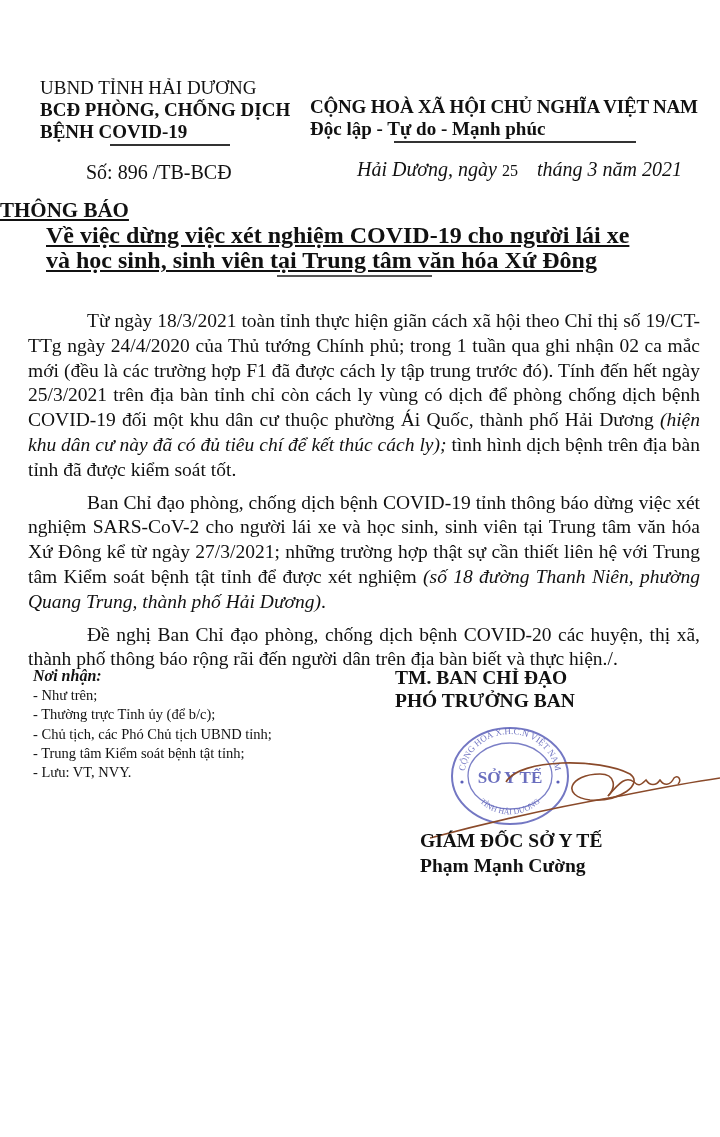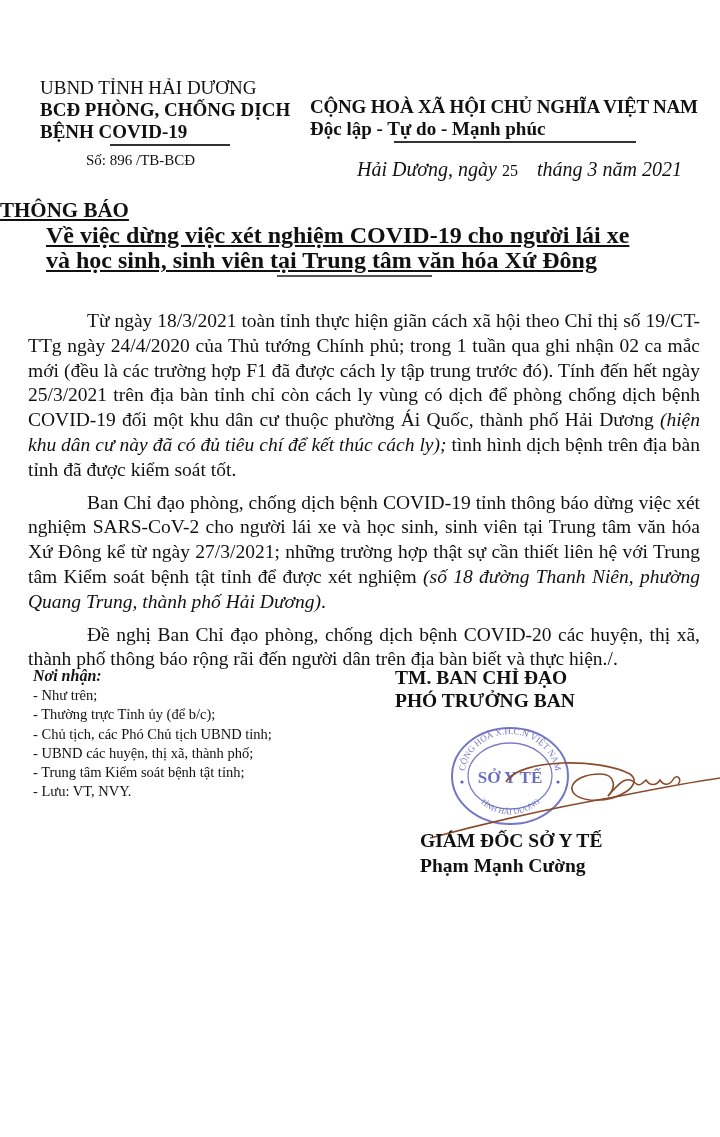--- a/index.html
+++ b/index.html
@@ -9,21 +9,21 @@
     }
     .abs { position: absolute; }
     .center { }
     .it { font-style: italic; }
 
     
     #hdr-left { left: 40px; top: 76px; width: 260px; }
     #hdr-left .l1 { font-size: 19px; line-height: 23px; }
     #hdr-left .l2, #hdr-left .l3 { font-size: 19px; line-height: 22px; font-weight: bold; }
     #hdr-left .rule { width: 120px; height: 2px; background: #333; margin: 1px auto 0; }
-    #doc-number { left: 86px; top: 152px; font-size: 15px; }
+    #doc-number { left: 86px; top: 161px; font-size: 20px; }
 
     
     #hdr-right { left: 310px; top: 76px; width: 410px; margin-top: 19px; }
     #hdr-right .l1 { font-size: 19px; line-height: 23px; font-weight: bold; letter-spacing: -0.2px; }
     #hdr-right .l2 { font-size: 19px; line-height: 22px; font-weight: bold; }
     #hdr-right .rule { width: 242px; height: 2px; background: #333; margin: 1px auto 0; }
     #doc-date { left: 357px; top: 158px; font-size: 20px; font-style: italic; }
     #doc-date .day { font-size: 16px; font-style: normal; margin-right: 14px; }
 
     
@@ -81,21 +81,20 @@
   <p><span>Từ ngày 18/3/2021 toàn tỉnh thực hiện giãn cách xã hội theo Chỉ thị số 19/CT-TTg ngày 24/4/2020 của Thủ tướng Chính phủ; trong 1 tuần qua ghi nhận 02 ca mắc mới (đều là các trường hợp F1 đã được cách ly tập trung trước đó). Tính đến hết ngày 25/3/2021 trên địa bàn tỉnh chỉ còn cách ly vùng có dịch để phòng chống dịch bệnh COVID-19 đối một khu dân cư thuộc phường Ái Quốc, thành phố Hải Dương </span><span class="it">(hiện khu dân cư này đã có đủ tiêu chí để kết thúc cách ly);</span><span> tình hình dịch bệnh trên địa bàn tỉnh đã được kiểm soát tốt.</span></p>
   <p><span>Ban Chỉ đạo phòng, chống dịch bệnh COVID-19 tỉnh thông báo dừng việc xét nghiệm SARS-CoV-2 cho người lái xe và học sinh, sinh viên tại Trung tâm văn hóa Xứ Đông kể từ ngày 27/3/2021; những trường hợp thật sự cần thiết liên hệ với Trung tâm Kiểm soát bệnh tật tỉnh để được xét nghiệm </span><span class="it">(số 18 đường Thanh Niên, phường Quang Trung, thành phố Hải Dương)</span><span>.</span></p>
   <p>Đề nghị Ban Chỉ đạo phòng, chống dịch bệnh COVID-20 các huyện, thị xã, thành phố thông báo rộng rãi đến người dân trên địa bàn biết và thực hiện./.</p>
 </div>
 
 <div id="recipients" class="abs">
   <div class="head">Nơi nhận:</div>
   <div>- Như trên;</div>
   <div>- Thường trực Tỉnh ủy (để b/c);</div>
   <div>- Chủ tịch, các Phó Chủ tịch UBND tỉnh;</div>
-  <div>- UBND các huyện, thị xã, thành phố;</div>
   <div>- Trung tâm Kiểm soát bệnh tật tỉnh;</div>
   <div>- Lưu: VT, NVY.</div>
 </div>
 
 <div id="sign" class="abs center">
   <div class="s1">TM. BAN CHỈ ĐẠO</div>
   <div class="s2">PHÓ TRƯỞNG BAN</div>
 </div>
 
 <svg id="stamp" class="abs" viewBox="0 0 124 102">

